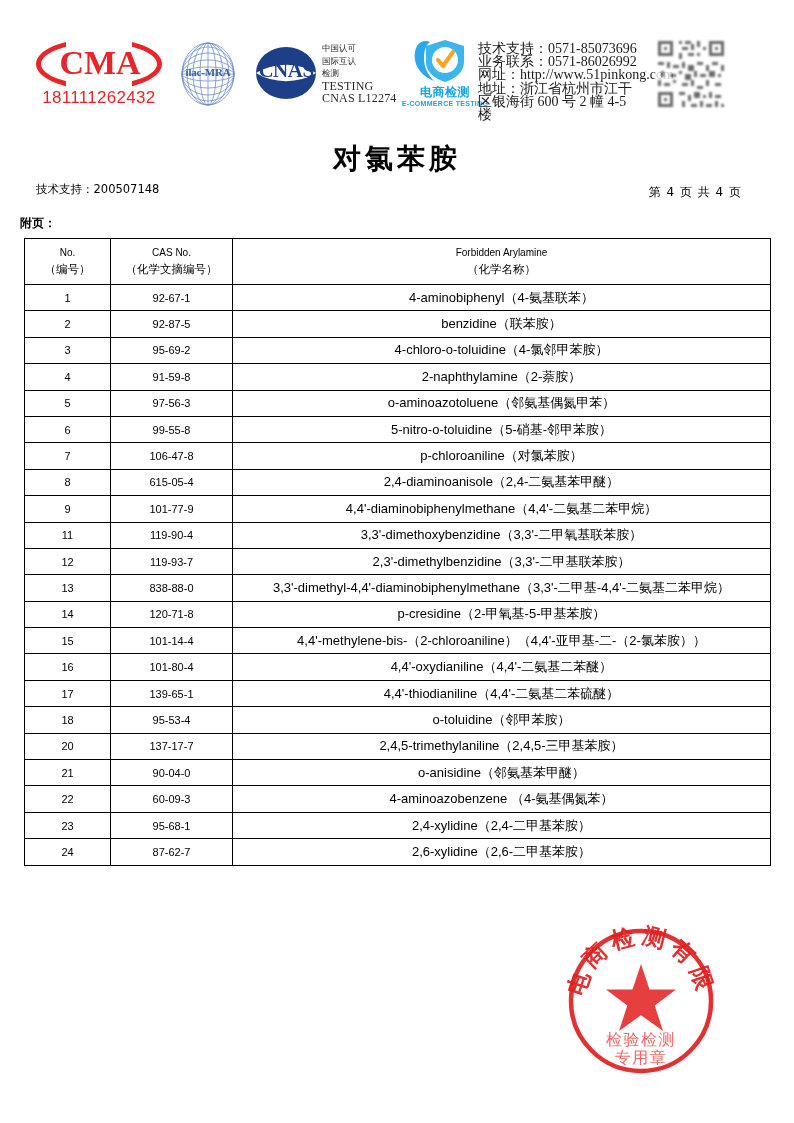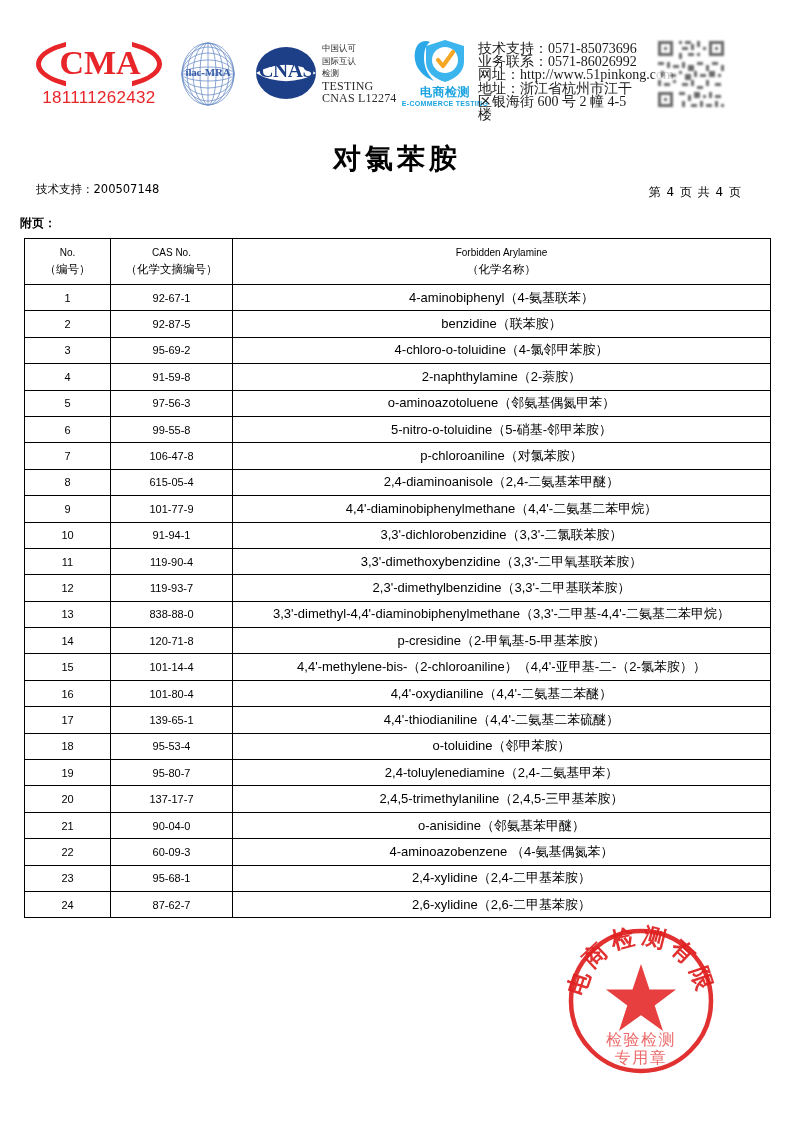--- a/index.html
+++ b/index.html
@@ -473,25 +473,20 @@
           <td class="no-col">8</td>
           <td class="cas-col">615-05-4</td>
           <td class="name-col">2,4-diaminoanisole（2,4-二氨基苯甲醚）</td>
         </tr>
         <tr>
           <td class="no-col">9</td>
           <td class="cas-col">101-77-9</td>
           <td class="name-col">4,4'-diaminobiphenylmethane（4,4'-二氨基二苯甲烷）</td>
         </tr>
         <tr>
-          <td class="no-col">10</td>
-          <td class="cas-col">91-94-1</td>
-          <td class="name-col">3,3'-dichlorobenzidine（3,3'-二氯联苯胺）</td>
-        </tr>
-        <tr>
           <td class="no-col">11</td>
           <td class="cas-col">119-90-4</td>
           <td class="name-col">3,3'-dimethoxybenzidine（3,3'-二甲氧基联苯胺）</td>
         </tr>
         <tr>
           <td class="no-col">12</td>
           <td class="cas-col">119-93-7</td>
           <td class="name-col">2,3'-dimethylbenzidine（3,3'-二甲基联苯胺）</td>
         </tr>
         <tr>
@@ -516,25 +511,20 @@
         </tr>
         <tr>
           <td class="no-col">17</td>
           <td class="cas-col">139-65-1</td>
           <td class="name-col">4,4'-thiodianiline（4,4'-二氨基二苯硫醚）</td>
         </tr>
         <tr>
           <td class="no-col">18</td>
           <td class="cas-col">95-53-4</td>
           <td class="name-col">o-toluidine（邻甲苯胺）</td>
-        </tr>
-        <tr>
-          <td class="no-col">19</td>
-          <td class="cas-col">95-80-7</td>
-          <td class="name-col">2,4-toluylenediamine（2,4-二氨基甲苯）</td>
         </tr>
         <tr>
           <td class="no-col">20</td>
           <td class="cas-col">137-17-7</td>
           <td class="name-col">2,4,5-trimethylaniline（2,4,5-三甲基苯胺）</td>
         </tr>
         <tr>
           <td class="no-col">21</td>
           <td class="cas-col">90-04-0</td>
           <td class="name-col">o-anisidine（邻氨基苯甲醚）</td>

